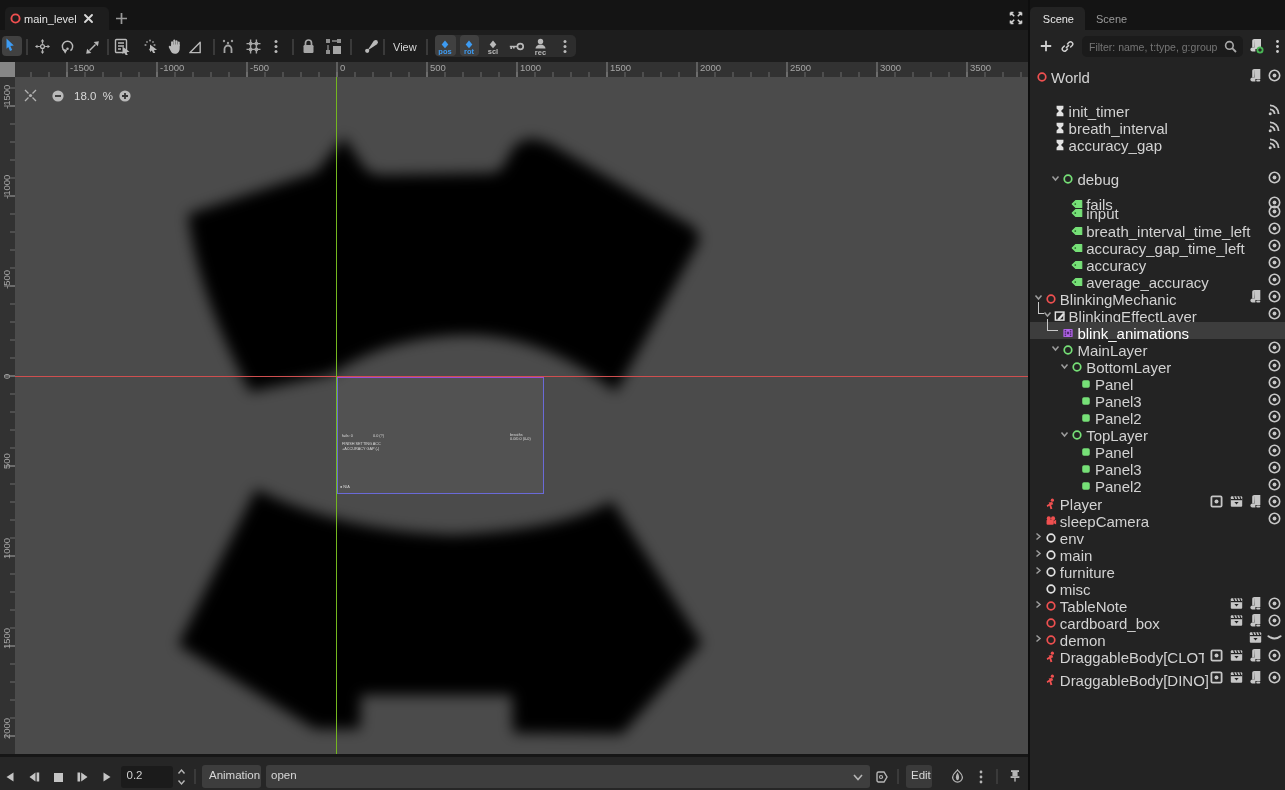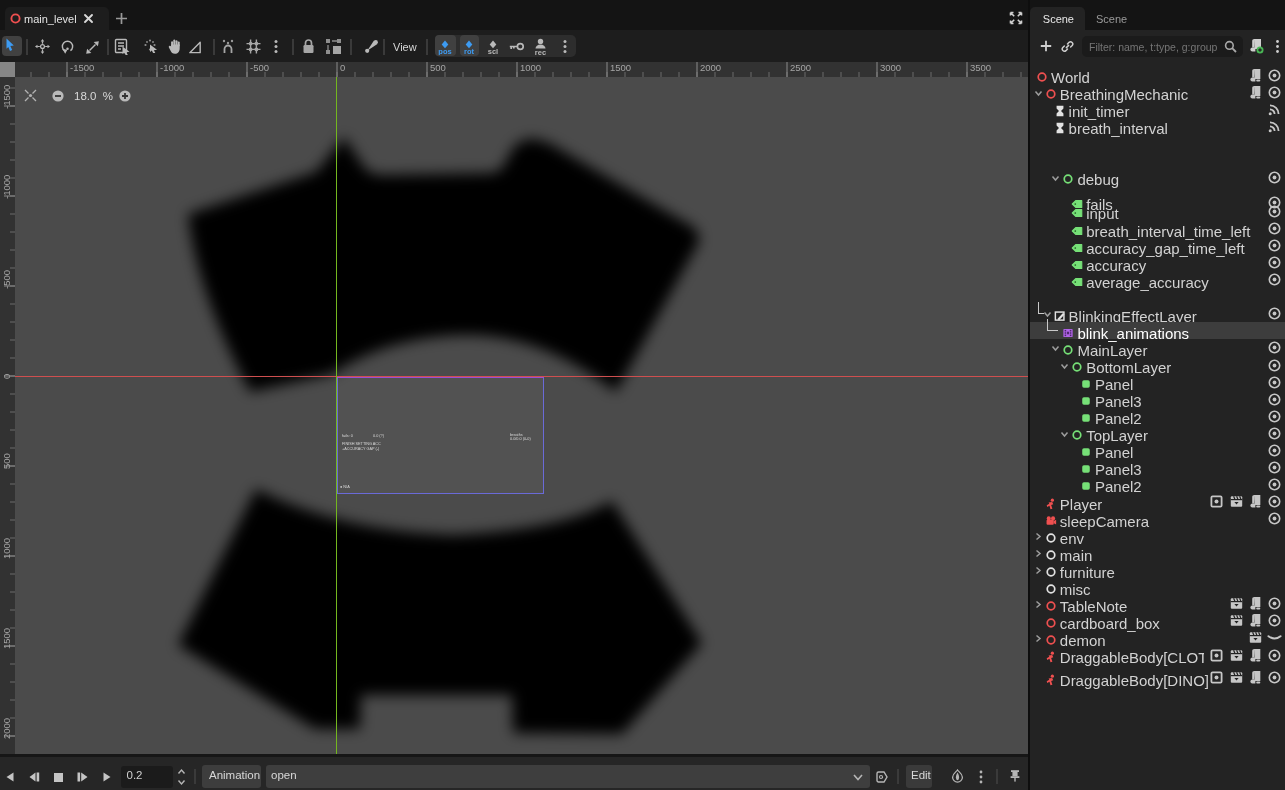--- a/index.html
+++ b/index.html
@@ -455,133 +455,143 @@
           <path d="M6 1 H12.3 V11 H6.8 Z" fill="#c6c6c6"></path>
           <path d="M6.4 1 C4.9 1 4.2 1.9 4.2 3.1 V9.4 H6.4 Z" fill="#c6c6c6"></path>
           <path d="M4.4 9.6 H7.4 V13.6 H4.4 A2 2 0 0 1 4.4 9.6 Z" fill="#c6c6c6"></path>
           <rect x="8.2" y="11.4" width="4.1" height="2.2" rx="1" fill="#c6c6c6"></rect>
         </svg></span>
       <span class="abs" style="left:237px;top:1px"><svg width="15" height="15" viewBox="0 0 15 15">
           <circle cx="7.5" cy="7.5" r="5.2" fill="none" stroke="#c6c6c6" stroke-width="1.6"></circle>
           <circle cx="7.5" cy="7.5" r="1.9" fill="#c6c6c6"></circle>
         </svg></span>
     </div>
-<div class="tr" style="top:83.56px;">
+<div class="tr" style="top:100.62px;">
+      <span class="abs" style="left:23.6px;top:2.5px"><svg width="12" height="12" viewBox="0 0 14 14">
+          <path d="M3 1 h8 v3 L8.2 7 L11 10 v3 H3 v-3 L5.8 7 L3 4 Z" fill="#e2e2e2"></path>
+        </svg></span>
+      <span class="tname" style="left:38.6px">init_timer</span>
+      <span class="abs" style="left:237px;top:1px"><svg width="15" height="15" viewBox="0 0 15 15">
+          <circle cx="3.2" cy="11.8" r="1.5" fill="#c6c6c6"></circle>
+          <path d="M3 7.4 A4.6 4.6 0 0 1 7.6 12 M3 3.4 A8.6 8.6 0 0 1 11.6 12" fill="none" stroke="#c6c6c6" stroke-width="1.8"></path>
+        </svg></span>
+    </div>
+<div class="tr" style="top:117.68px;">
+      <span class="abs" style="left:23.6px;top:2.5px"><svg width="12" height="12" viewBox="0 0 14 14">
+          <path d="M3 1 h8 v3 L8.2 7 L11 10 v3 H3 v-3 L5.8 7 L3 4 Z" fill="#e2e2e2"></path>
+        </svg></span>
+      <span class="tname" style="left:38.6px">breath_interval</span>
+      <span class="abs" style="left:237px;top:1px"><svg width="15" height="15" viewBox="0 0 15 15">
+          <circle cx="3.2" cy="11.8" r="1.5" fill="#c6c6c6"></circle>
+          <path d="M3 7.4 A4.6 4.6 0 0 1 7.6 12 M3 3.4 A8.6 8.6 0 0 1 11.6 12" fill="none" stroke="#c6c6c6" stroke-width="1.8"></path>
+        </svg></span>
+    </div>
+<div class="tr" style="top:134.74px;">
+      <span class="abs" style="left:23.6px;top:2.5px"><svg width="12" height="12" viewBox="0 0 14 14">
+          <path d="M3 1 h8 v3 L8.2 7 L11 10 v3 H3 v-3 L5.8 7 L3 4 Z" fill="#e2e2e2"></path>
+        </svg></span>
+      <span class="tname" style="left:38.6px">accuracy_gap</span>
+      <span class="abs" style="left:237px;top:1px"><svg width="15" height="15" viewBox="0 0 15 15">
+          <circle cx="3.2" cy="11.8" r="1.5" fill="#c6c6c6"></circle>
+          <path d="M3 7.4 A4.6 4.6 0 0 1 7.6 12 M3 3.4 A8.6 8.6 0 0 1 11.6 12" fill="none" stroke="#c6c6c6" stroke-width="1.8"></path>
+        </svg></span>
+    </div>
+<div class="tr" style="top:168.86px;">
+      <svg class="abs" style="left:21.4px;top:6px" width="9" height="7" viewBox="0 0 9 7">
+        <path d="M1.5 1.5 L4.5 5 L7.5 1.5" stroke="#9d9d9d" stroke-width="1.5" fill="none"></path>
+      </svg>
+      <span class="abs" style="left:32.4px;top:2.5px"><svg width="12" height="12" viewBox="0 0 14 14">
+          <circle cx="7" cy="7" r="4.4" fill="none" stroke="#76e077" stroke-width="2"></circle>
+        </svg></span>
+      <span class="tname" style="left:47.4px">debug</span>
+      <span class="abs" style="left:237px;top:1px"><svg width="15" height="15" viewBox="0 0 15 15">
+          <circle cx="7.5" cy="7.5" r="5.2" fill="none" stroke="#c6c6c6" stroke-width="1.6"></circle>
+          <circle cx="7.5" cy="7.5" r="1.9" fill="#c6c6c6"></circle>
+        </svg></span>
+    </div>
+<div class="tr" style="top:185.92px;margin-top:8px;">
+      <span class="abs" style="left:41.2px;top:2.5px"><svg width="12" height="12" viewBox="0 0 14 14">
+          <path d="M1.5 7 L5.5 3 H12.5 V11 H5.5 Z" fill="#76e077" stroke="#76e077" stroke-width="1.4" stroke-linejoin="round"></path>
+          <circle cx="5" cy="7" r="1" fill="#1d5a20"></circle>
+        </svg></span>
+      <span class="tname" style="left:56.2px">fails</span>
+      <span class="abs" style="left:237px;top:1px"><svg width="15" height="15" viewBox="0 0 15 15">
+          <circle cx="7.5" cy="7.5" r="5.2" fill="none" stroke="#c6c6c6" stroke-width="1.6"></circle>
+          <circle cx="7.5" cy="7.5" r="1.9" fill="#c6c6c6"></circle>
+        </svg></span>
+    </div>
+<div class="tr" style="top:202.98px;">
+      <span class="abs" style="left:41.2px;top:2.5px"><svg width="12" height="12" viewBox="0 0 14 14">
+          <path d="M1.5 7 L5.5 3 H12.5 V11 H5.5 Z" fill="#76e077" stroke="#76e077" stroke-width="1.4" stroke-linejoin="round"></path>
+          <circle cx="5" cy="7" r="1" fill="#1d5a20"></circle>
+        </svg></span>
+      <span class="tname" style="left:56.2px">input</span>
+      <span class="abs" style="left:237px;top:1px"><svg width="15" height="15" viewBox="0 0 15 15">
+          <circle cx="7.5" cy="7.5" r="5.2" fill="none" stroke="#c6c6c6" stroke-width="1.6"></circle>
+          <circle cx="7.5" cy="7.5" r="1.9" fill="#c6c6c6"></circle>
+        </svg></span>
+    </div>
+<div class="tr" style="top:220.04px;">
+      <span class="abs" style="left:41.2px;top:2.5px"><svg width="12" height="12" viewBox="0 0 14 14">
+          <path d="M1.5 7 L5.5 3 H12.5 V11 H5.5 Z" fill="#76e077" stroke="#76e077" stroke-width="1.4" stroke-linejoin="round"></path>
+          <circle cx="5" cy="7" r="1" fill="#1d5a20"></circle>
+        </svg></span>
+      <span class="tname" style="left:56.2px">breath_interval_time_left</span>
+      <span class="abs" style="left:237px;top:1px"><svg width="15" height="15" viewBox="0 0 15 15">
+          <circle cx="7.5" cy="7.5" r="5.2" fill="none" stroke="#c6c6c6" stroke-width="1.6"></circle>
+          <circle cx="7.5" cy="7.5" r="1.9" fill="#c6c6c6"></circle>
+        </svg></span>
+    </div>
+<div class="tr" style="top:237.1px;">
+      <span class="abs" style="left:41.2px;top:2.5px"><svg width="12" height="12" viewBox="0 0 14 14">
+          <path d="M1.5 7 L5.5 3 H12.5 V11 H5.5 Z" fill="#76e077" stroke="#76e077" stroke-width="1.4" stroke-linejoin="round"></path>
+          <circle cx="5" cy="7" r="1" fill="#1d5a20"></circle>
+        </svg></span>
+      <span class="tname" style="left:56.2px">accuracy_gap_time_left</span>
+      <span class="abs" style="left:237px;top:1px"><svg width="15" height="15" viewBox="0 0 15 15">
+          <circle cx="7.5" cy="7.5" r="5.2" fill="none" stroke="#c6c6c6" stroke-width="1.6"></circle>
+          <circle cx="7.5" cy="7.5" r="1.9" fill="#c6c6c6"></circle>
+        </svg></span>
+    </div>
+<div class="tr" style="top:254.16px;">
+      <span class="abs" style="left:41.2px;top:2.5px"><svg width="12" height="12" viewBox="0 0 14 14">
+          <path d="M1.5 7 L5.5 3 H12.5 V11 H5.5 Z" fill="#76e077" stroke="#76e077" stroke-width="1.4" stroke-linejoin="round"></path>
+          <circle cx="5" cy="7" r="1" fill="#1d5a20"></circle>
+        </svg></span>
+      <span class="tname" style="left:56.2px">accuracy</span>
+      <span class="abs" style="left:237px;top:1px"><svg width="15" height="15" viewBox="0 0 15 15">
+          <circle cx="7.5" cy="7.5" r="5.2" fill="none" stroke="#c6c6c6" stroke-width="1.6"></circle>
+          <circle cx="7.5" cy="7.5" r="1.9" fill="#c6c6c6"></circle>
+        </svg></span>
+    </div>
+<div class="tr" style="top:271.22px;">
+      <span class="abs" style="left:41.2px;top:2.5px"><svg width="12" height="12" viewBox="0 0 14 14">
+          <path d="M1.5 7 L5.5 3 H12.5 V11 H5.5 Z" fill="#76e077" stroke="#76e077" stroke-width="1.4" stroke-linejoin="round"></path>
+          <circle cx="5" cy="7" r="1" fill="#1d5a20"></circle>
+        </svg></span>
+      <span class="tname" style="left:56.2px">average_accuracy</span>
+      <span class="abs" style="left:237px;top:1px"><svg width="15" height="15" viewBox="0 0 15 15">
+          <circle cx="7.5" cy="7.5" r="5.2" fill="none" stroke="#c6c6c6" stroke-width="1.6"></circle>
+          <circle cx="7.5" cy="7.5" r="1.9" fill="#c6c6c6"></circle>
+        </svg></span>
+    </div>
+<div class="tr" style="top:288.28px;">
       <svg class="abs" style="left:3.8px;top:6px" width="9" height="7" viewBox="0 0 9 7">
         <path d="M1.5 1.5 L4.5 5 L7.5 1.5" stroke="#9d9d9d" stroke-width="1.5" fill="none"></path>
       </svg>
       <span class="abs" style="left:14.8px;top:2.5px"><svg width="12" height="12" viewBox="0 0 14 14">
           <circle cx="7" cy="7" r="4.4" fill="none" stroke="#ef5050" stroke-width="2"></circle>
         </svg></span>
-      <span class="tname" style="left:29.8px">BreathingMechanic</span>
+      <span class="tname" style="left:29.8px">BlinkingMechanic</span>
       <span class="abs" style="left:218px;top:1px"><svg width="15" height="15" viewBox="0 0 15 15">
           <path d="M6 1 H12.3 V11 H6.8 Z" fill="#c6c6c6"></path>
           <path d="M6.4 1 C4.9 1 4.2 1.9 4.2 3.1 V9.4 H6.4 Z" fill="#c6c6c6"></path>
           <path d="M4.4 9.6 H7.4 V13.6 H4.4 A2 2 0 0 1 4.4 9.6 Z" fill="#c6c6c6"></path>
           <rect x="8.2" y="11.4" width="4.1" height="2.2" rx="1" fill="#c6c6c6"></rect>
         </svg></span>
-      <span class="abs" style="left:237px;top:1px"><svg width="15" height="15" viewBox="0 0 15 15">
-          <circle cx="7.5" cy="7.5" r="5.2" fill="none" stroke="#c6c6c6" stroke-width="1.6"></circle>
-          <circle cx="7.5" cy="7.5" r="1.9" fill="#c6c6c6"></circle>
-        </svg></span>
-    </div>
-<div class="tr" style="top:100.62px;">
-      <span class="abs" style="left:23.6px;top:2.5px"><svg width="12" height="12" viewBox="0 0 14 14">
-          <path d="M3 1 h8 v3 L8.2 7 L11 10 v3 H3 v-3 L5.8 7 L3 4 Z" fill="#e2e2e2"></path>
-        </svg></span>
-      <span class="tname" style="left:38.6px">init_timer</span>
-      <span class="abs" style="left:237px;top:1px"><svg width="15" height="15" viewBox="0 0 15 15">
-          <circle cx="3.2" cy="11.8" r="1.5" fill="#c6c6c6"></circle>
-          <path d="M3 7.4 A4.6 4.6 0 0 1 7.6 12 M3 3.4 A8.6 8.6 0 0 1 11.6 12" fill="none" stroke="#c6c6c6" stroke-width="1.8"></path>
-        </svg></span>
-    </div>
-<div class="tr" style="top:117.68px;">
-      <span class="abs" style="left:23.6px;top:2.5px"><svg width="12" height="12" viewBox="0 0 14 14">
-          <path d="M3 1 h8 v3 L8.2 7 L11 10 v3 H3 v-3 L5.8 7 L3 4 Z" fill="#e2e2e2"></path>
-        </svg></span>
-      <span class="tname" style="left:38.6px">breath_interval</span>
-      <span class="abs" style="left:237px;top:1px"><svg width="15" height="15" viewBox="0 0 15 15">
-          <circle cx="3.2" cy="11.8" r="1.5" fill="#c6c6c6"></circle>
-          <path d="M3 7.4 A4.6 4.6 0 0 1 7.6 12 M3 3.4 A8.6 8.6 0 0 1 11.6 12" fill="none" stroke="#c6c6c6" stroke-width="1.8"></path>
-        </svg></span>
-    </div>
-<div class="tr" style="top:168.86px;">
-      <svg class="abs" style="left:21.4px;top:6px" width="9" height="7" viewBox="0 0 9 7">
-        <path d="M1.5 1.5 L4.5 5 L7.5 1.5" stroke="#9d9d9d" stroke-width="1.5" fill="none"></path>
-      </svg>
-      <span class="abs" style="left:32.4px;top:2.5px"><svg width="12" height="12" viewBox="0 0 14 14">
-          <circle cx="7" cy="7" r="4.4" fill="none" stroke="#76e077" stroke-width="2"></circle>
-        </svg></span>
-      <span class="tname" style="left:47.4px">debug</span>
-      <span class="abs" style="left:237px;top:1px"><svg width="15" height="15" viewBox="0 0 15 15">
-          <circle cx="7.5" cy="7.5" r="5.2" fill="none" stroke="#c6c6c6" stroke-width="1.6"></circle>
-          <circle cx="7.5" cy="7.5" r="1.9" fill="#c6c6c6"></circle>
-        </svg></span>
-    </div>
-<div class="tr" style="top:185.92px;margin-top:8px;">
-      <span class="abs" style="left:41.2px;top:2.5px"><svg width="12" height="12" viewBox="0 0 14 14">
-          <path d="M1.5 7 L5.5 3 H12.5 V11 H5.5 Z" fill="#76e077" stroke="#76e077" stroke-width="1.4" stroke-linejoin="round"></path>
-          <circle cx="5" cy="7" r="1" fill="#1d5a20"></circle>
-        </svg></span>
-      <span class="tname" style="left:56.2px">fails</span>
-      <span class="abs" style="left:237px;top:1px"><svg width="15" height="15" viewBox="0 0 15 15">
-          <circle cx="7.5" cy="7.5" r="5.2" fill="none" stroke="#c6c6c6" stroke-width="1.6"></circle>
-          <circle cx="7.5" cy="7.5" r="1.9" fill="#c6c6c6"></circle>
-        </svg></span>
-    </div>
-<div class="tr" style="top:202.98px;">
-      <span class="abs" style="left:41.2px;top:2.5px"><svg width="12" height="12" viewBox="0 0 14 14">
-          <path d="M1.5 7 L5.5 3 H12.5 V11 H5.5 Z" fill="#76e077" stroke="#76e077" stroke-width="1.4" stroke-linejoin="round"></path>
-          <circle cx="5" cy="7" r="1" fill="#1d5a20"></circle>
-        </svg></span>
-      <span class="tname" style="left:56.2px">input</span>
-      <span class="abs" style="left:237px;top:1px"><svg width="15" height="15" viewBox="0 0 15 15">
-          <circle cx="7.5" cy="7.5" r="5.2" fill="none" stroke="#c6c6c6" stroke-width="1.6"></circle>
-          <circle cx="7.5" cy="7.5" r="1.9" fill="#c6c6c6"></circle>
-        </svg></span>
-    </div>
-<div class="tr" style="top:220.04px;">
-      <span class="abs" style="left:41.2px;top:2.5px"><svg width="12" height="12" viewBox="0 0 14 14">
-          <path d="M1.5 7 L5.5 3 H12.5 V11 H5.5 Z" fill="#76e077" stroke="#76e077" stroke-width="1.4" stroke-linejoin="round"></path>
-          <circle cx="5" cy="7" r="1" fill="#1d5a20"></circle>
-        </svg></span>
-      <span class="tname" style="left:56.2px">breath_interval_time_left</span>
-      <span class="abs" style="left:237px;top:1px"><svg width="15" height="15" viewBox="0 0 15 15">
-          <circle cx="7.5" cy="7.5" r="5.2" fill="none" stroke="#c6c6c6" stroke-width="1.6"></circle>
-          <circle cx="7.5" cy="7.5" r="1.9" fill="#c6c6c6"></circle>
-        </svg></span>
-    </div>
-<div class="tr" style="top:237.1px;">
-      <span class="abs" style="left:41.2px;top:2.5px"><svg width="12" height="12" viewBox="0 0 14 14">
-          <path d="M1.5 7 L5.5 3 H12.5 V11 H5.5 Z" fill="#76e077" stroke="#76e077" stroke-width="1.4" stroke-linejoin="round"></path>
-          <circle cx="5" cy="7" r="1" fill="#1d5a20"></circle>
-        </svg></span>
-      <span class="tname" style="left:56.2px">accuracy_gap_time_left</span>
-      <span class="abs" style="left:237px;top:1px"><svg width="15" height="15" viewBox="0 0 15 15">
-          <circle cx="7.5" cy="7.5" r="5.2" fill="none" stroke="#c6c6c6" stroke-width="1.6"></circle>
-          <circle cx="7.5" cy="7.5" r="1.9" fill="#c6c6c6"></circle>
-        </svg></span>
-    </div>
-<div class="tr" style="top:254.16px;">
-      <span class="abs" style="left:41.2px;top:2.5px"><svg width="12" height="12" viewBox="0 0 14 14">
-          <path d="M1.5 7 L5.5 3 H12.5 V11 H5.5 Z" fill="#76e077" stroke="#76e077" stroke-width="1.4" stroke-linejoin="round"></path>
-          <circle cx="5" cy="7" r="1" fill="#1d5a20"></circle>
-        </svg></span>
-      <span class="tname" style="left:56.2px">accuracy</span>
-      <span class="abs" style="left:237px;top:1px"><svg width="15" height="15" viewBox="0 0 15 15">
-          <circle cx="7.5" cy="7.5" r="5.2" fill="none" stroke="#c6c6c6" stroke-width="1.6"></circle>
-          <circle cx="7.5" cy="7.5" r="1.9" fill="#c6c6c6"></circle>
-        </svg></span>
-    </div>
-<div class="tr" style="top:271.22px;">
-      <span class="abs" style="left:41.2px;top:2.5px"><svg width="12" height="12" viewBox="0 0 14 14">
-          <path d="M1.5 7 L5.5 3 H12.5 V11 H5.5 Z" fill="#76e077" stroke="#76e077" stroke-width="1.4" stroke-linejoin="round"></path>
-          <circle cx="5" cy="7" r="1" fill="#1d5a20"></circle>
-        </svg></span>
-      <span class="tname" style="left:56.2px">average_accuracy</span>
       <span class="abs" style="left:237px;top:1px"><svg width="15" height="15" viewBox="0 0 15 15">
           <circle cx="7.5" cy="7.5" r="5.2" fill="none" stroke="#c6c6c6" stroke-width="1.6"></circle>
           <circle cx="7.5" cy="7.5" r="1.9" fill="#c6c6c6"></circle>
         </svg></span>
     </div>
 <div class="tr" style="top:305.34px;">
       <svg class="abs" style="left:12.6px;top:6px" width="9" height="7" viewBox="0 0 9 7">
         <path d="M1.5 1.5 L4.5 5 L7.5 1.5" stroke="#9d9d9d" stroke-width="1.5" fill="none"></path>
       </svg>
       <span class="abs" style="left:23.6px;top:2.5px"><svg width="12" height="12" viewBox="0 0 14 14">

